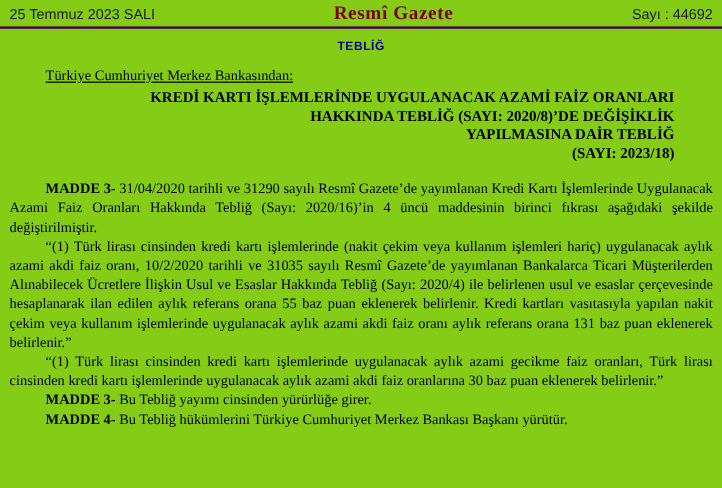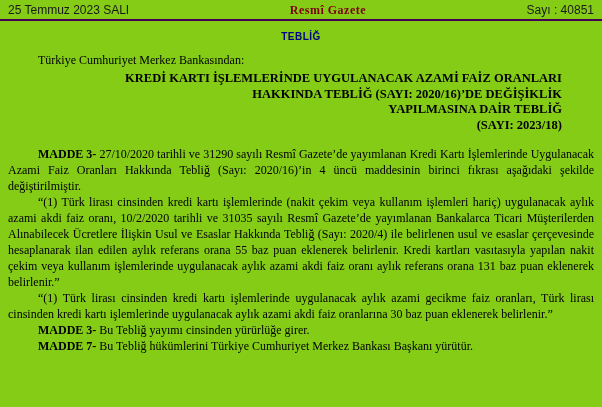--- a/index.html
+++ b/index.html
@@ -23,42 +23,42 @@
   .masthead .date,
   .masthead .issue {
     font-family: "Liberation Sans", sans-serif;
     font-size: 12px;
     color: #1a1a1a;
     white-space: nowrap;
   }
   .masthead .gazette-title {
     font-family: "Liberation Serif", serif;
     font-weight: bold;
-    font-size: 12px;
+    font-size: 16px;
     color: #7b0010;
     letter-spacing: 0.5px;
     white-space: nowrap;
   }
   
   .section-label {
     margin-top: 10px;
     text-align: center;
     font-family: "Liberation Sans", sans-serif;
     font-weight: bold;
     font-size: 10px;
     color: #00008b;
     letter-spacing: 0.5px;
   }
   
   .issuer {
     margin: 11px 8px 0 8px;
     text-indent: 30px;
     font-size: 12px;
   }
-  .issuer .underlined { }
+  .issuer .underlined { text-decoration: underline; }
   
   .title-block {
     margin: 3px 40px 0 40px;
     text-align: right;
     font-weight: bold;
     font-size: 12.5px;
     line-height: 15.5px;
   }
   
   .body-text {
@@ -71,37 +71,37 @@
   .lead { font-weight: bold; }
 </style>
 </head>
 <body>
 
 <div class="page">
 
   <div class="masthead">
     <span class="date">25 Temmuz 2023 SALI</span>
     <span class="gazette-title">Resmî Gazete</span>
-    <span class="issue">Sayı : 40851</span>
+    <span class="issue">Sayı : 44692</span>
   </div>
 
   <div class="section-label">TEBLİĞ</div>
 
   <div class="issuer">
     <span class="underlined">Türkiye Cumhuriyet Merkez Bankasından:</span>
   </div>
 
   <div class="title-block">
     <div>KREDİ KARTI İŞLEMLERİNDE UYGULANACAK AZAMİ FAİZ ORANLARI</div>
-    <div>HAKKINDA TEBLİĞ (SAYI: 2020/16)’DE DEĞİŞİKLİK</div>
+    <div>HAKKINDA TEBLİĞ (SAYI: 2020/8)’DE DEĞİŞİKLİK</div>
     <div>YAPILMASINA DAİR TEBLİĞ</div>
     <div>(SAYI: 2023/18)</div>
   </div>
 
   <div class="body-text">
-    <p><span class="lead">MADDE 3-</span><span> 27/10/2020 tarihli ve 31290 sayılı Resmî Gazete’de yayımlanan Kredi Kartı İşlemlerinde Uygulanacak Azami Faiz Oranları Hakkında Tebliğ (Sayı: 2020/16)’in 4 üncü maddesinin birinci fıkrası aşağıdaki şekilde değiştirilmiştir.</span></p>
+    <p><span class="lead">MADDE 3-</span><span> 31/04/2020 tarihli ve 31290 sayılı Resmî Gazete’de yayımlanan Kredi Kartı İşlemlerinde Uygulanacak Azami Faiz Oranları Hakkında Tebliğ (Sayı: 2020/16)’in 4 üncü maddesinin birinci fıkrası aşağıdaki şekilde değiştirilmiştir.</span></p>
     <p><span class="lead"></span><span>“(1) Türk lirası cinsinden kredi kartı işlemlerinde (nakit çekim veya kullanım işlemleri hariç) uygulanacak aylık azami akdi faiz oranı, 10/2/2020 tarihli ve 31035 sayılı Resmî Gazete’de yayımlanan Bankalarca Ticari Müşterilerden Alınabilecek Ücretlere İlişkin Usul ve Esaslar Hakkında Tebliğ (Sayı: 2020/4) ile belirlenen usul ve esaslar çerçevesinde hesaplanarak ilan edilen aylık referans orana 55 baz puan eklenerek belirlenir. Kredi kartları vasıtasıyla yapılan nakit çekim veya kullanım işlemlerinde uygulanacak aylık azami akdi faiz oranı aylık referans orana 131 baz puan eklenerek belirlenir.”</span></p>
     <p><span class="lead"></span><span>“(1) Türk lirası cinsinden kredi kartı işlemlerinde uygulanacak aylık azami gecikme faiz oranları, Türk lirası cinsinden kredi kartı işlemlerinde uygulanacak aylık azami akdi faiz oranlarına 30 baz puan eklenerek belirlenir.”</span></p>
     <p><span class="lead">MADDE 3-</span><span> Bu Tebliğ yayımı cinsinden yürürlüğe girer.</span></p>
-    <p><span class="lead">MADDE 7-</span><span> Bu Tebliğ hükümlerini Türkiye Cumhuriyet Merkez Bankası Başkanı yürütür.</span></p>
+    <p><span class="lead">MADDE 4-</span><span> Bu Tebliğ hükümlerini Türkiye Cumhuriyet Merkez Bankası Başkanı yürütür.</span></p>
   </div>
 
 </div>
 
 </body></html>

